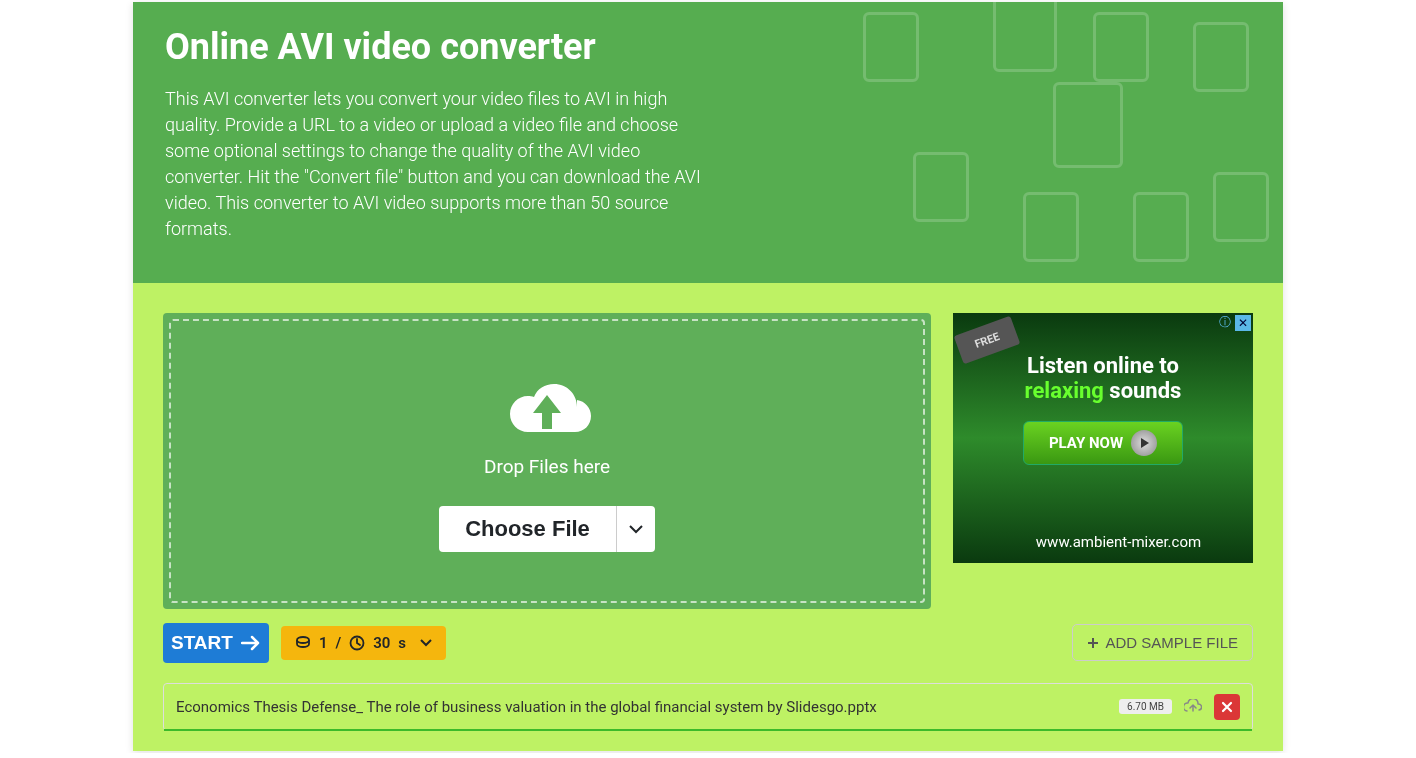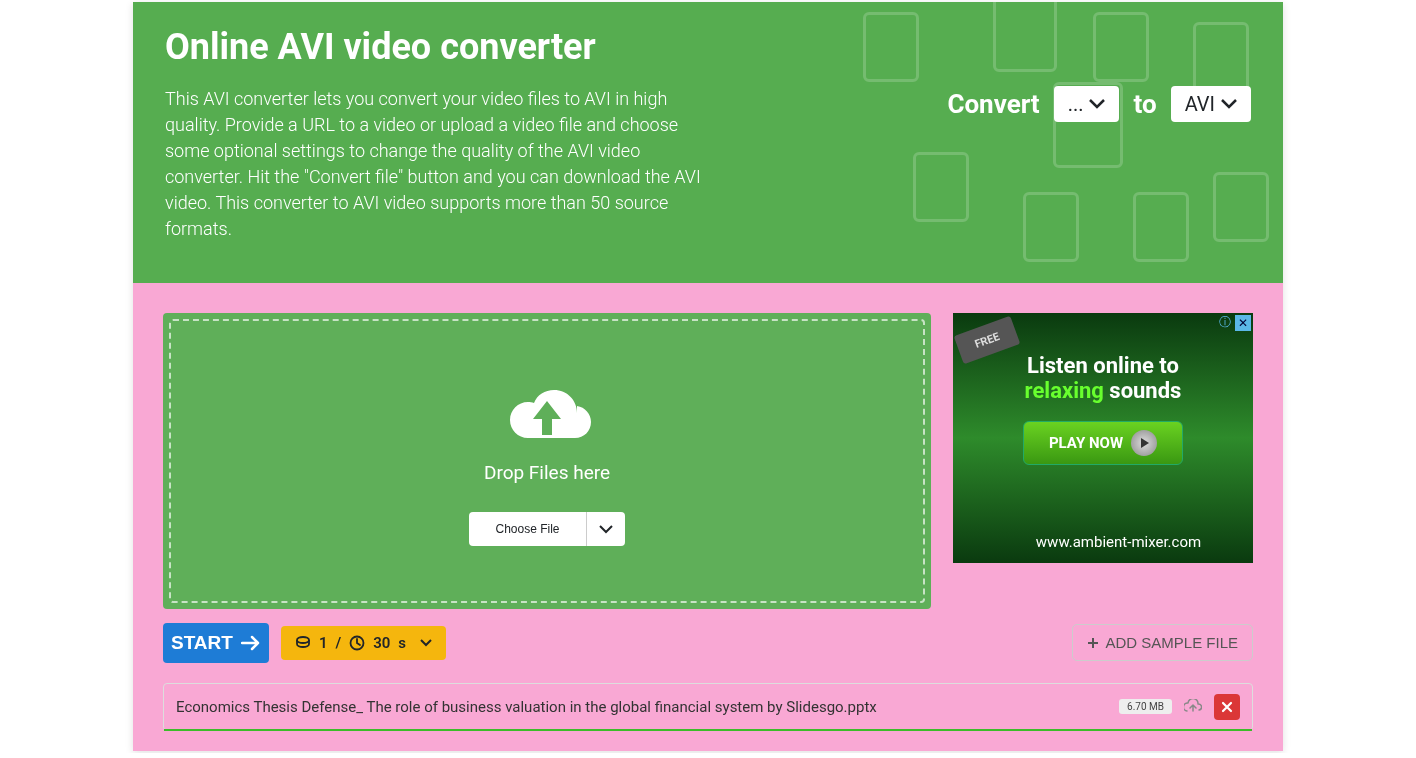--- a/index.html
+++ b/index.html
@@ -1,33 +1,33 @@
 <!DOCTYPE html>
 <html><head>
 <meta charset="utf-8">
 <style>
 * { box-sizing: border-box; margin: 0; padding: 0; }
 body { font-family: -apple-system, BlinkMacSystemFont, "Segoe UI", Roboto, Helvetica, Arial, sans-serif; background: #fff; display: flex; justify-content: center; padding: 2px; }
-.app { width: 1150px; background: #f9a8d4; box-shadow: 0 2px 8px rgba(0,0,0,0.12); }
+.app { width: 1150px; background: #bef264; box-shadow: 0 2px 8px rgba(0,0,0,0.12); }
 .header { background: #56ad50; color: #fff; padding: 24px 32px 40px 32px; position: relative; overflow: hidden; }
 .header-title { font-size: 36px; font-weight: 700; margin-bottom: 18px; }
-.header-body { display: flex; justify-content: space-between; align-items: flex-start; gap: 30px; }
+.header-body { display: flex; justify-content: space-between; align-items: flex-end; gap: 30px; }
 .header-desc { font-size: 18px; line-height: 1.45; max-width: 540px; font-weight: 300; }
 .convert-bar { display: flex; align-items: center; gap: 14px; font-size: 26px; font-weight: 700; position: relative; z-index: 2; }
 .convert-select { background: #fff; color: #212529; border-radius: 4px; padding: 6px 14px; font-size: 20px; font-weight: 400; display: flex; align-items: center; gap: 6px; cursor: pointer; }
 .bg-icons { position: absolute; right: 0; top: 0; width: 430px; height: 100%; opacity: 0.18; z-index: 1; pointer-events: none; }
 .bg-icon { position: absolute; width: 56px; height: 70px; border: 3px solid #fff; border-radius: 6px; }
 .main { padding: 30px 30px 20px 30px; }
 .main-row { display: flex; gap: 22px; }
 .dropzone-wrap { flex: 1; background: #5faf59; border-radius: 4px; padding: 6px; }
 .dropzone { border: 2px dashed rgba(255,255,255,0.65); border-radius: 4px; height: 284px; display: flex; flex-direction: column; align-items: center; justify-content: center; color: #fff; }
 .cloud-icon { width: 100px; height: 76px; margin-bottom: 10px; }
 .drop-text { font-size: 19px; margin-bottom: 28px; }
 .choose-btn-group { display: flex; }
-.choose-btn { background: #fff; color: #212529; border: none; padding: 10px 26px; font-size: 12px; font-weight: 400; cursor: pointer; border-radius: 4px 0 0 4px; }
+.choose-btn { background: #fff; color: #212529; border: none; padding: 10px 26px; font-size: 22px; font-weight: 700; cursor: pointer; border-radius: 4px 0 0 4px; }
 .choose-dd { background: #fff; color: #212529; border: none; border-left: 1px solid #ccc; padding: 10px 12px; cursor: pointer; border-radius: 0 4px 4px 0; display: flex; align-items: center; }
 .ad-space { width: 300px; height: 250px; background: linear-gradient(180deg, #0a3a0f 0%, #2e8b2b 50%, #0a3a0f 100%); position: relative; color: #fff; padding: 20px; }
 .ad-close { position: absolute; top: 2px; right: 2px; width: 16px; height: 16px; background: #5bb8e8; color: #003; font-size: 12px; display: flex; align-items: center; justify-content: center; }
 .ad-info { position: absolute; top: 2px; right: 20px; width: 16px; height: 16px; color: #5bb8e8; font-size: 12px; display: flex; align-items: center; justify-content: center; }
 .ad-tag { position: absolute; top: 12px; left: 4px; width: 60px; height: 30px; background: #555; transform: rotate(-20deg); border-radius: 3px; font-size: 11px; font-weight: 700; display:flex; align-items:center; justify-content:center; color:#ddd; }
 .ad-headline { font-size: 22px; font-weight: 700; text-align: center; margin-top: 20px; }
 .ad-relaxing { color: #68ff2e; }
 .ad-play { margin: 18px auto 0; width: 160px; height: 44px; background: linear-gradient(180deg,#6ad221,#3a9812); border: 1px solid #2a6; border-radius: 6px; display: flex; align-items: center; justify-content: center; font-weight: 700; font-size: 15px; gap: 8px; cursor: pointer; }
 .ad-play-circle { width: 26px; height: 26px; border-radius: 50%; background: radial-gradient(circle,#ddd,#888); display:flex; align-items:center; justify-content:center; }
 .ad-url { position: absolute; bottom: 12px; left: 0; right: 9px; text-align: center; font-size: 15px; margin-left: 40px; }
@@ -57,36 +57,20 @@
       <div class="bg-icon" style="left:340px; top:20px;"></div>
       <div class="bg-icon" style="left:60px; top:150px;"></div>
       <div class="bg-icon" style="left:200px; top:80px; width:70px; height:86px;"></div>
       <div class="bg-icon" style="left:170px; top:190px;"></div>
       <div class="bg-icon" style="left:280px; top:190px;"></div>
       <div class="bg-icon" style="left:360px; top:170px;"></div>
     </div>
     <h1 class="header-title">Online AVI video converter</h1>
     <div class="header-body">
       <p class="header-desc">This AVI converter lets you convert your video files to AVI in high quality. Provide a URL to a video or upload a video file and choose some optional settings to change the quality of the AVI video converter. Hit the "Convert file" button and you can download the AVI video. This converter to AVI video supports more than 50 source formats.</p>
-      <div class="convert-bar">
-        <span>Convert</span>
-        <div class="convert-select">
-          <span>...</span>
-          <svg width="16" height="10" viewBox="0 0 16 10">
-              <path d="M1 1 L8 8 L15 1" stroke="#212529" stroke-width="2.5" fill="none"></path>
-            </svg>
-        </div>
-        <span>to</span>
-        <div class="convert-select">
-          <span>AVI</span>
-          <svg width="16" height="10" viewBox="0 0 16 10">
-              <path d="M1 1 L8 8 L15 1" stroke="#212529" stroke-width="2.5" fill="none"></path>
-            </svg>
-        </div>
-      </div>
     </div>
   </div>
 
   <div class="main">
     <div class="main-row">
 
       <div class="dropzone-wrap">
         <div class="dropzone">
           <svg class="cloud-icon" viewBox="0 0 100 76">
             <path fill="#fff" d="M80 38c0-13-10-23-23-23-9 0-17 5-20 13-2-1-4-1-6-1-10 0-18 8-18 18 0 10 8 18 18 18h47c9 0 16-7 16-16 0-8-6-15-14-16z"></path>

